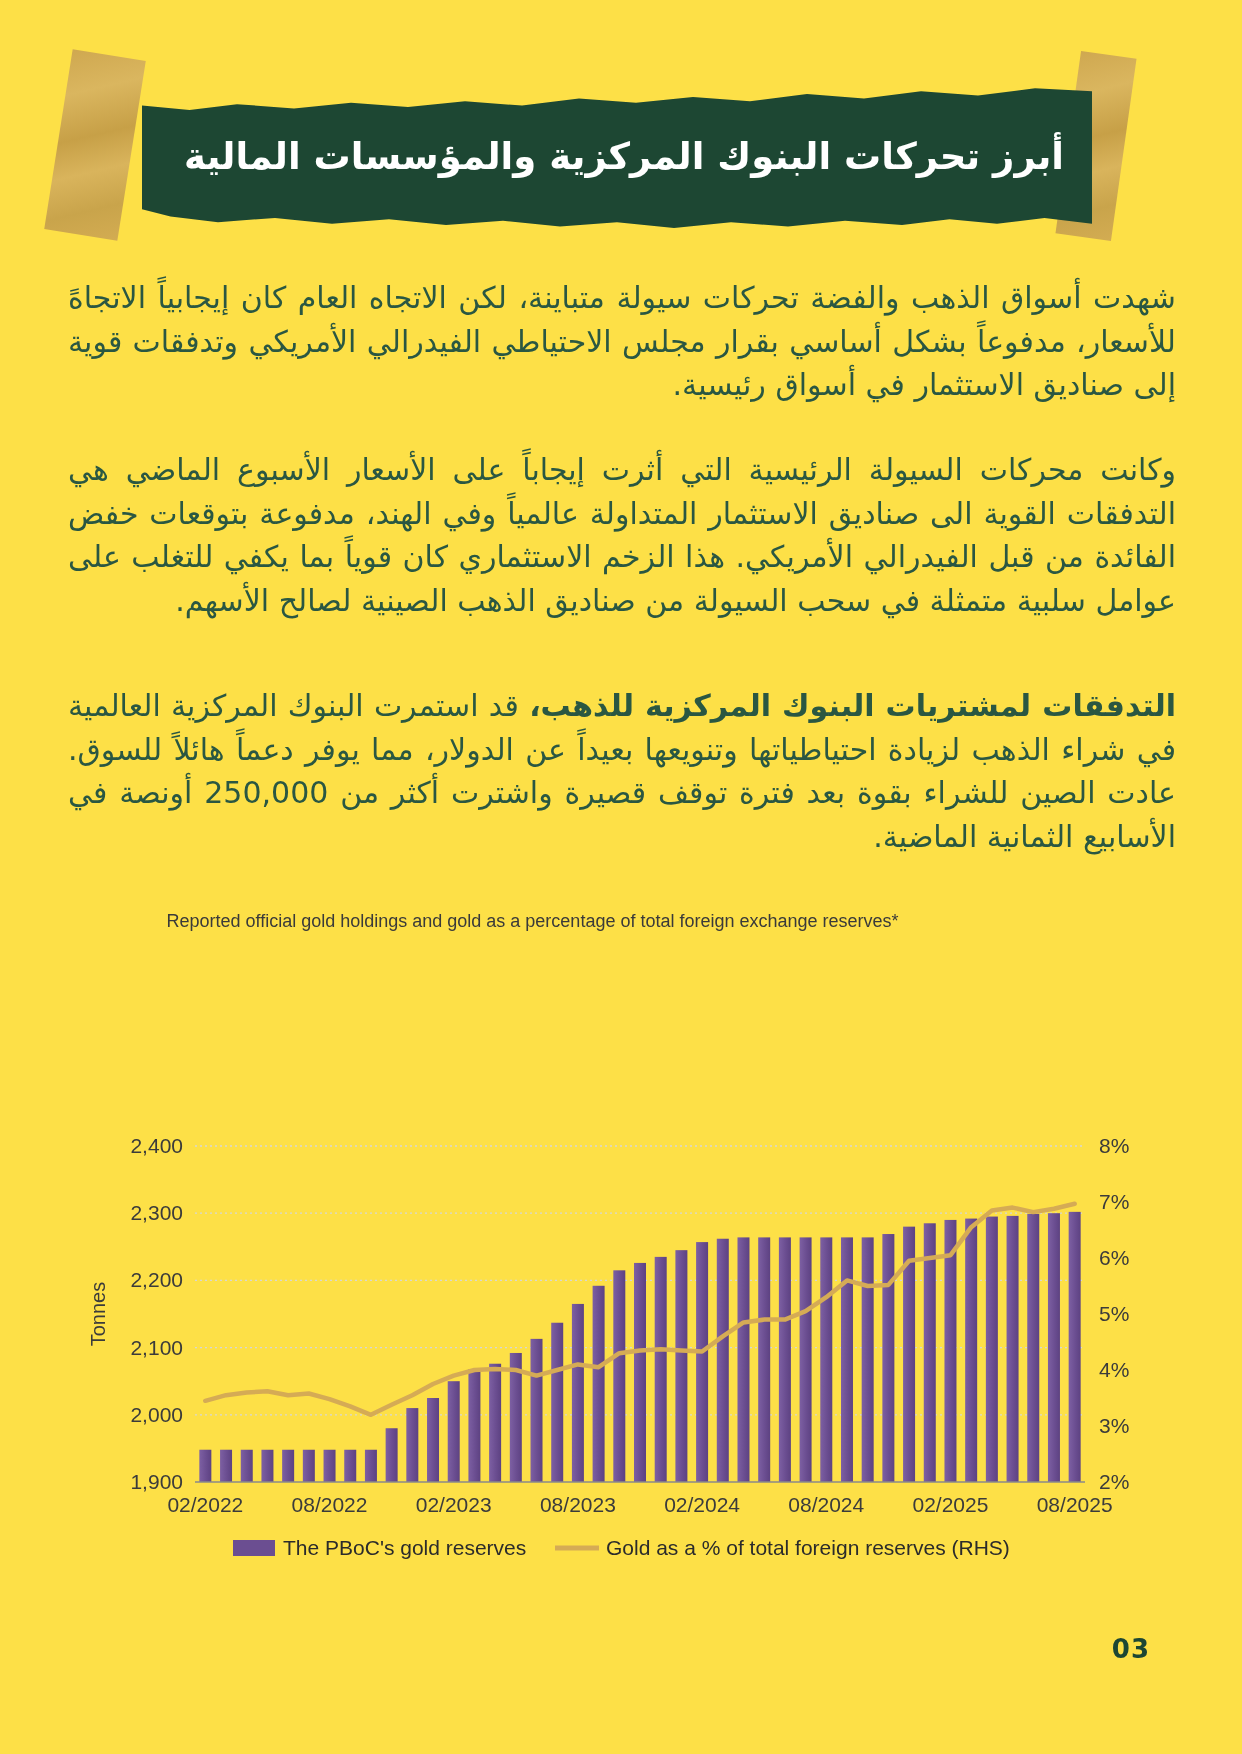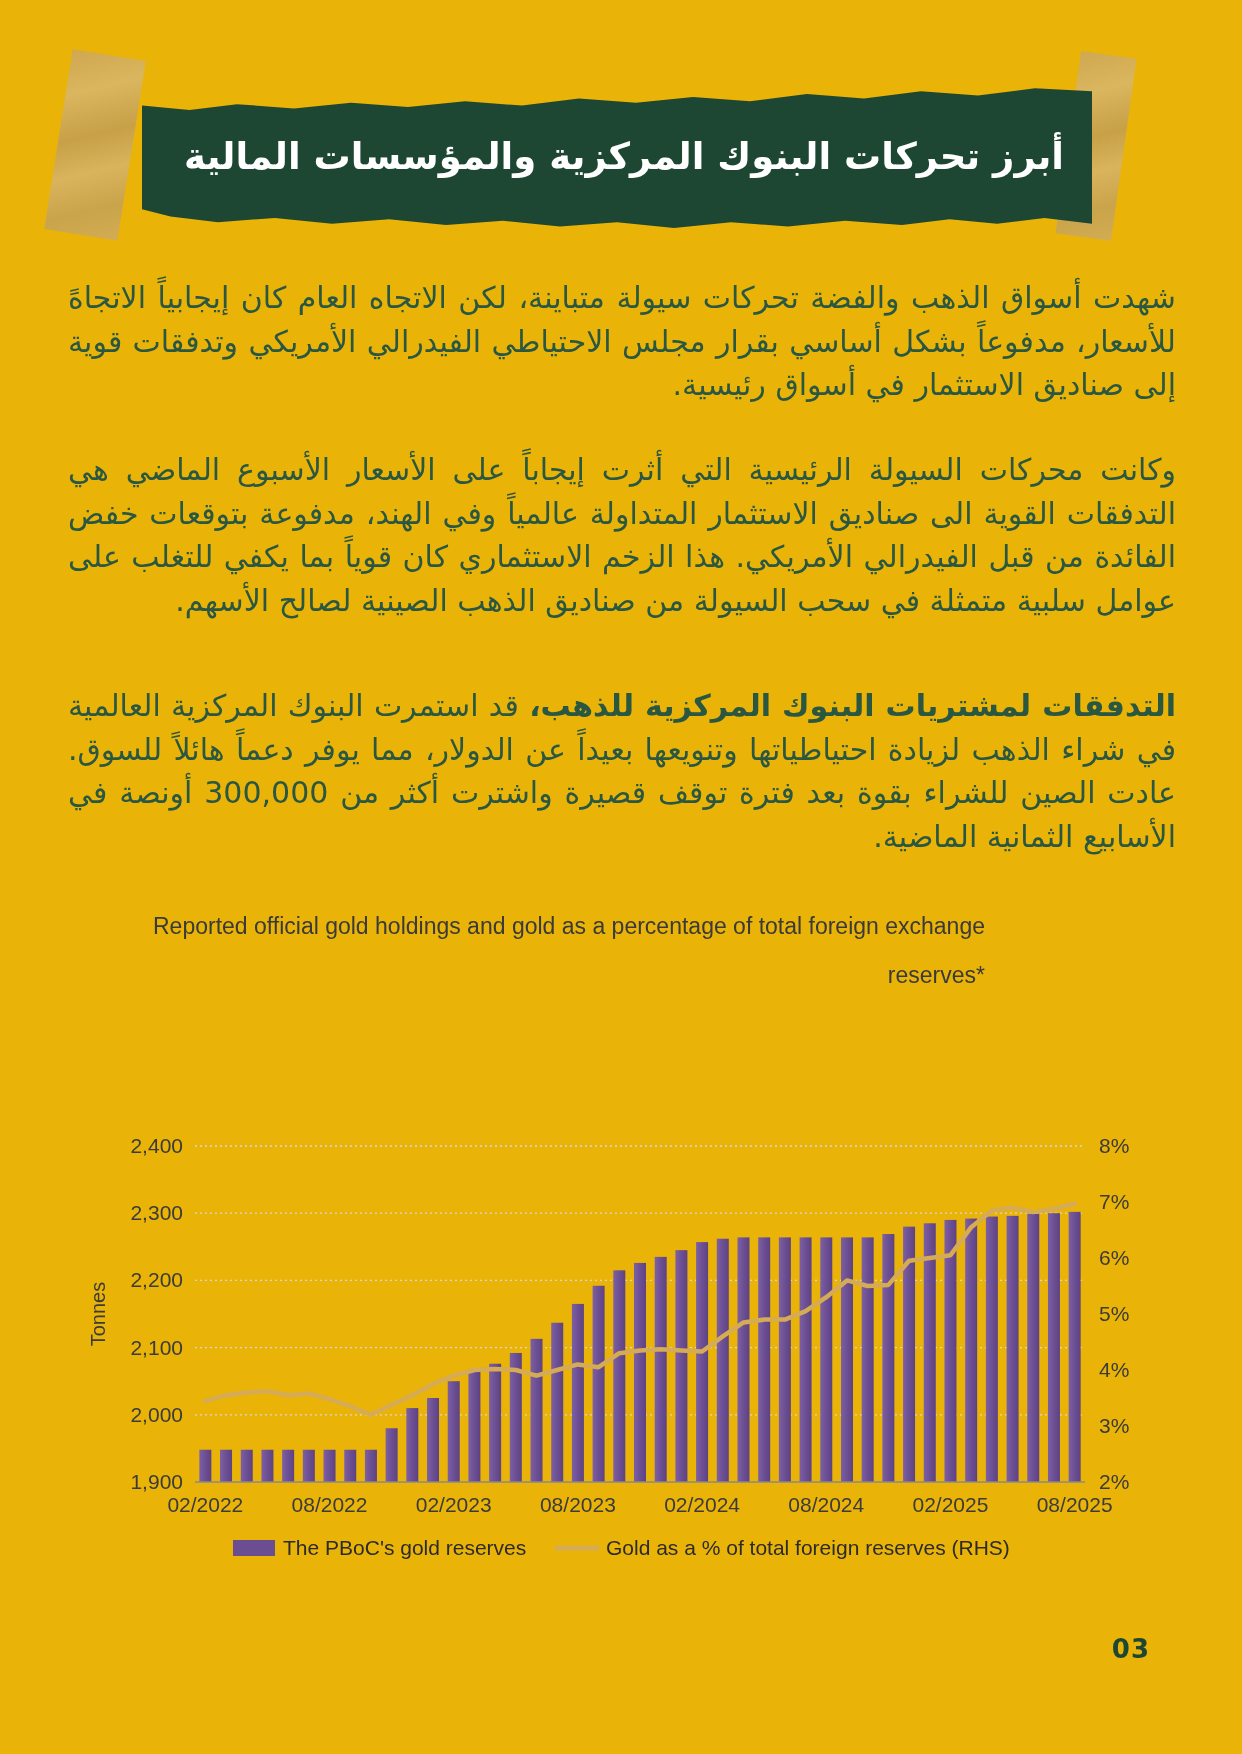--- a/index.html
+++ b/index.html
@@ -1,16 +1,16 @@
 <!DOCTYPE html>
 <html lang="ar" style="--banner-green: #1d4733; --text-green: #2a5742;"><head>
 <meta charset="utf-8">
 <style>
   html,body{margin:0;padding:0;background:#ffffff;}
-  .page{position:relative;width:1242px;height:1754px;background:#eab308;overflow:hidden;
+  .page{position:relative;width:1242px;height:1754px;background:#fde047;overflow:hidden;
         font-family:"DejaVu Sans",sans-serif;}
 
   
   .banner{position:absolute;left:142px;top:84px;width:950px;height:144px;
     background:var(--banner-green,#1d4733);
     display:flex;align-items:center;justify-content:flex-end;
     clip-path:polygon(0% 15%,5% 18%,10% 14%,16% 17%,22% 13%,28% 16%,34% 12%,40% 15%,46% 10%,52% 13%,58% 9%,64% 12%,70% 7%,76% 10%,82% 5%,88% 8%,94% 3%,100% 5%,100% 97%,95% 93%,90% 97%,85% 94%,80% 98%,74% 95%,68% 99%,62% 96%,56% 100%,50% 96%,44% 99%,38% 95%,32% 98%,26% 94%,20% 97%,14% 93%,8% 96%,3% 92%,0% 87%);}
   .banner h1{direction:rtl;margin:0;padding:0 28px 0 0;color:#ffffff;font-size:37px;
     font-weight:bold;white-space:nowrap;letter-spacing:0;}
   .tape{position:absolute;background:linear-gradient(158deg,#cfa850 0%,#dab65f 22%,#c7a047 45%,#d9b45c 63%,#c9a44b 82%,#d3ac52 100%);}
@@ -20,21 +20,21 @@
   
   .para{position:absolute;left:68px;width:1108px;direction:rtl;text-align:justify;
     color:var(--text-green,#2a5742);font-size:30px;line-height:1.45;margin:0;}
   .p1{top:276px;}
   .p2{top:448px;}
   .p3{top:684px;}
   .para strong{font-weight:bold;}
 
   
   .chart-title{position:absolute;left:80px;top:902px;width:905px;direction:ltr;
-    color:#3a3a3a;font-size:23px;line-height:2.15;text-align:right;
+    color:#3a3a3a;font-size:18px;line-height:2.15;text-align:center;
     font-family:"Liberation Sans","DejaVu Sans",sans-serif;}
   .chart-svg{position:absolute;left:85px;top:1120px;}
   .chart-svg text{font-family:"Liberation Sans","DejaVu Sans",sans-serif;}
 
   
   .page-num{position:absolute;right:92px;top:1634px;color:var(--banner-green,#1d4733);
     font-size:26px;font-weight:600;letter-spacing:1px;}
 </style>
 </head>
 <body>
@@ -44,21 +44,21 @@
   <div class="tape tape-left"></div>
   <div class="tape tape-right"></div>
 
   <header class="banner">
     <h1>أبرز تحركات البنوك المركزية والمؤسسات المالية</h1>
   </header>
 
   <main>
     <p class="para p1">شهدت أسواق الذهب والفضة تحركات سيولة متباينة، لكن الاتجاه العام كان إيجابياً الاتجاهً للأسعار، مدفوعاً بشكل أساسي بقرار مجلس الاحتياطي الفيدرالي الأمريكي وتدفقات قوية إلى صناديق الاستثمار في أسواق رئيسية.</p>
     <p class="para p2">وكانت محركات السيولة الرئيسية التي أثرت إيجاباً على الأسعار الأسبوع الماضي هي التدفقات القوية الى صناديق الاستثمار المتداولة عالمياً وفي الهند، مدفوعة بتوقعات خفض الفائدة من قبل الفيدرالي الأمريكي. هذا الزخم الاستثماري كان قوياً بما يكفي للتغلب على عوامل سلبية متمثلة في سحب السيولة من صناديق الذهب الصينية لصالح الأسهم.</p>
-    <p class="para p3"><strong>التدفقات لمشتريات البنوك المركزية للذهب،</strong><span> قد استمرت البنوك المركزية العالمية في شراء الذهب لزيادة احتياطياتها وتنويعها بعيداً عن الدولار، مما يوفر دعماً هائلاً للسوق. عادت الصين للشراء بقوة بعد فترة توقف قصيرة واشترت أكثر من 300,000 أونصة في الأسابيع الثمانية الماضية.</span></p>
+    <p class="para p3"><strong>التدفقات لمشتريات البنوك المركزية للذهب،</strong><span> قد استمرت البنوك المركزية العالمية في شراء الذهب لزيادة احتياطياتها وتنويعها بعيداً عن الدولار، مما يوفر دعماً هائلاً للسوق. عادت الصين للشراء بقوة بعد فترة توقف قصيرة واشترت أكثر من 250,000 أونصة في الأسابيع الثمانية الماضية.</span></p>
 
     <section>
       <div class="chart-title">Reported official gold holdings and gold as a percentage of total foreign exchange reserves*</div>
       <svg id="chart-svg" class="chart-svg" width="1075" height="485" viewBox="0 0 1075 485">
           <line x1="110" y1="26" x2="1000" y2="26" stroke="#d6d6d6" stroke-width="1.3" stroke-dasharray="2,3"></line>
           <text x="98" y="33" text-anchor="end" font-size="21" fill="#3b3b3b">2,400</text>
           <line x1="110" y1="93.19999999999999" x2="1000" y2="93.19999999999999" stroke="#d6d6d6" stroke-width="1.3" stroke-dasharray="2,3"></line>
           <text x="98" y="100.19999999999999" text-anchor="end" font-size="21" fill="#3b3b3b">2,300</text>
           <line x1="110" y1="160.4" x2="1000" y2="160.4" stroke="#d6d6d6" stroke-width="1.3" stroke-dasharray="2,3"></line>
           <text x="98" y="167.4" text-anchor="end" font-size="21" fill="#3b3b3b">2,200</text>

